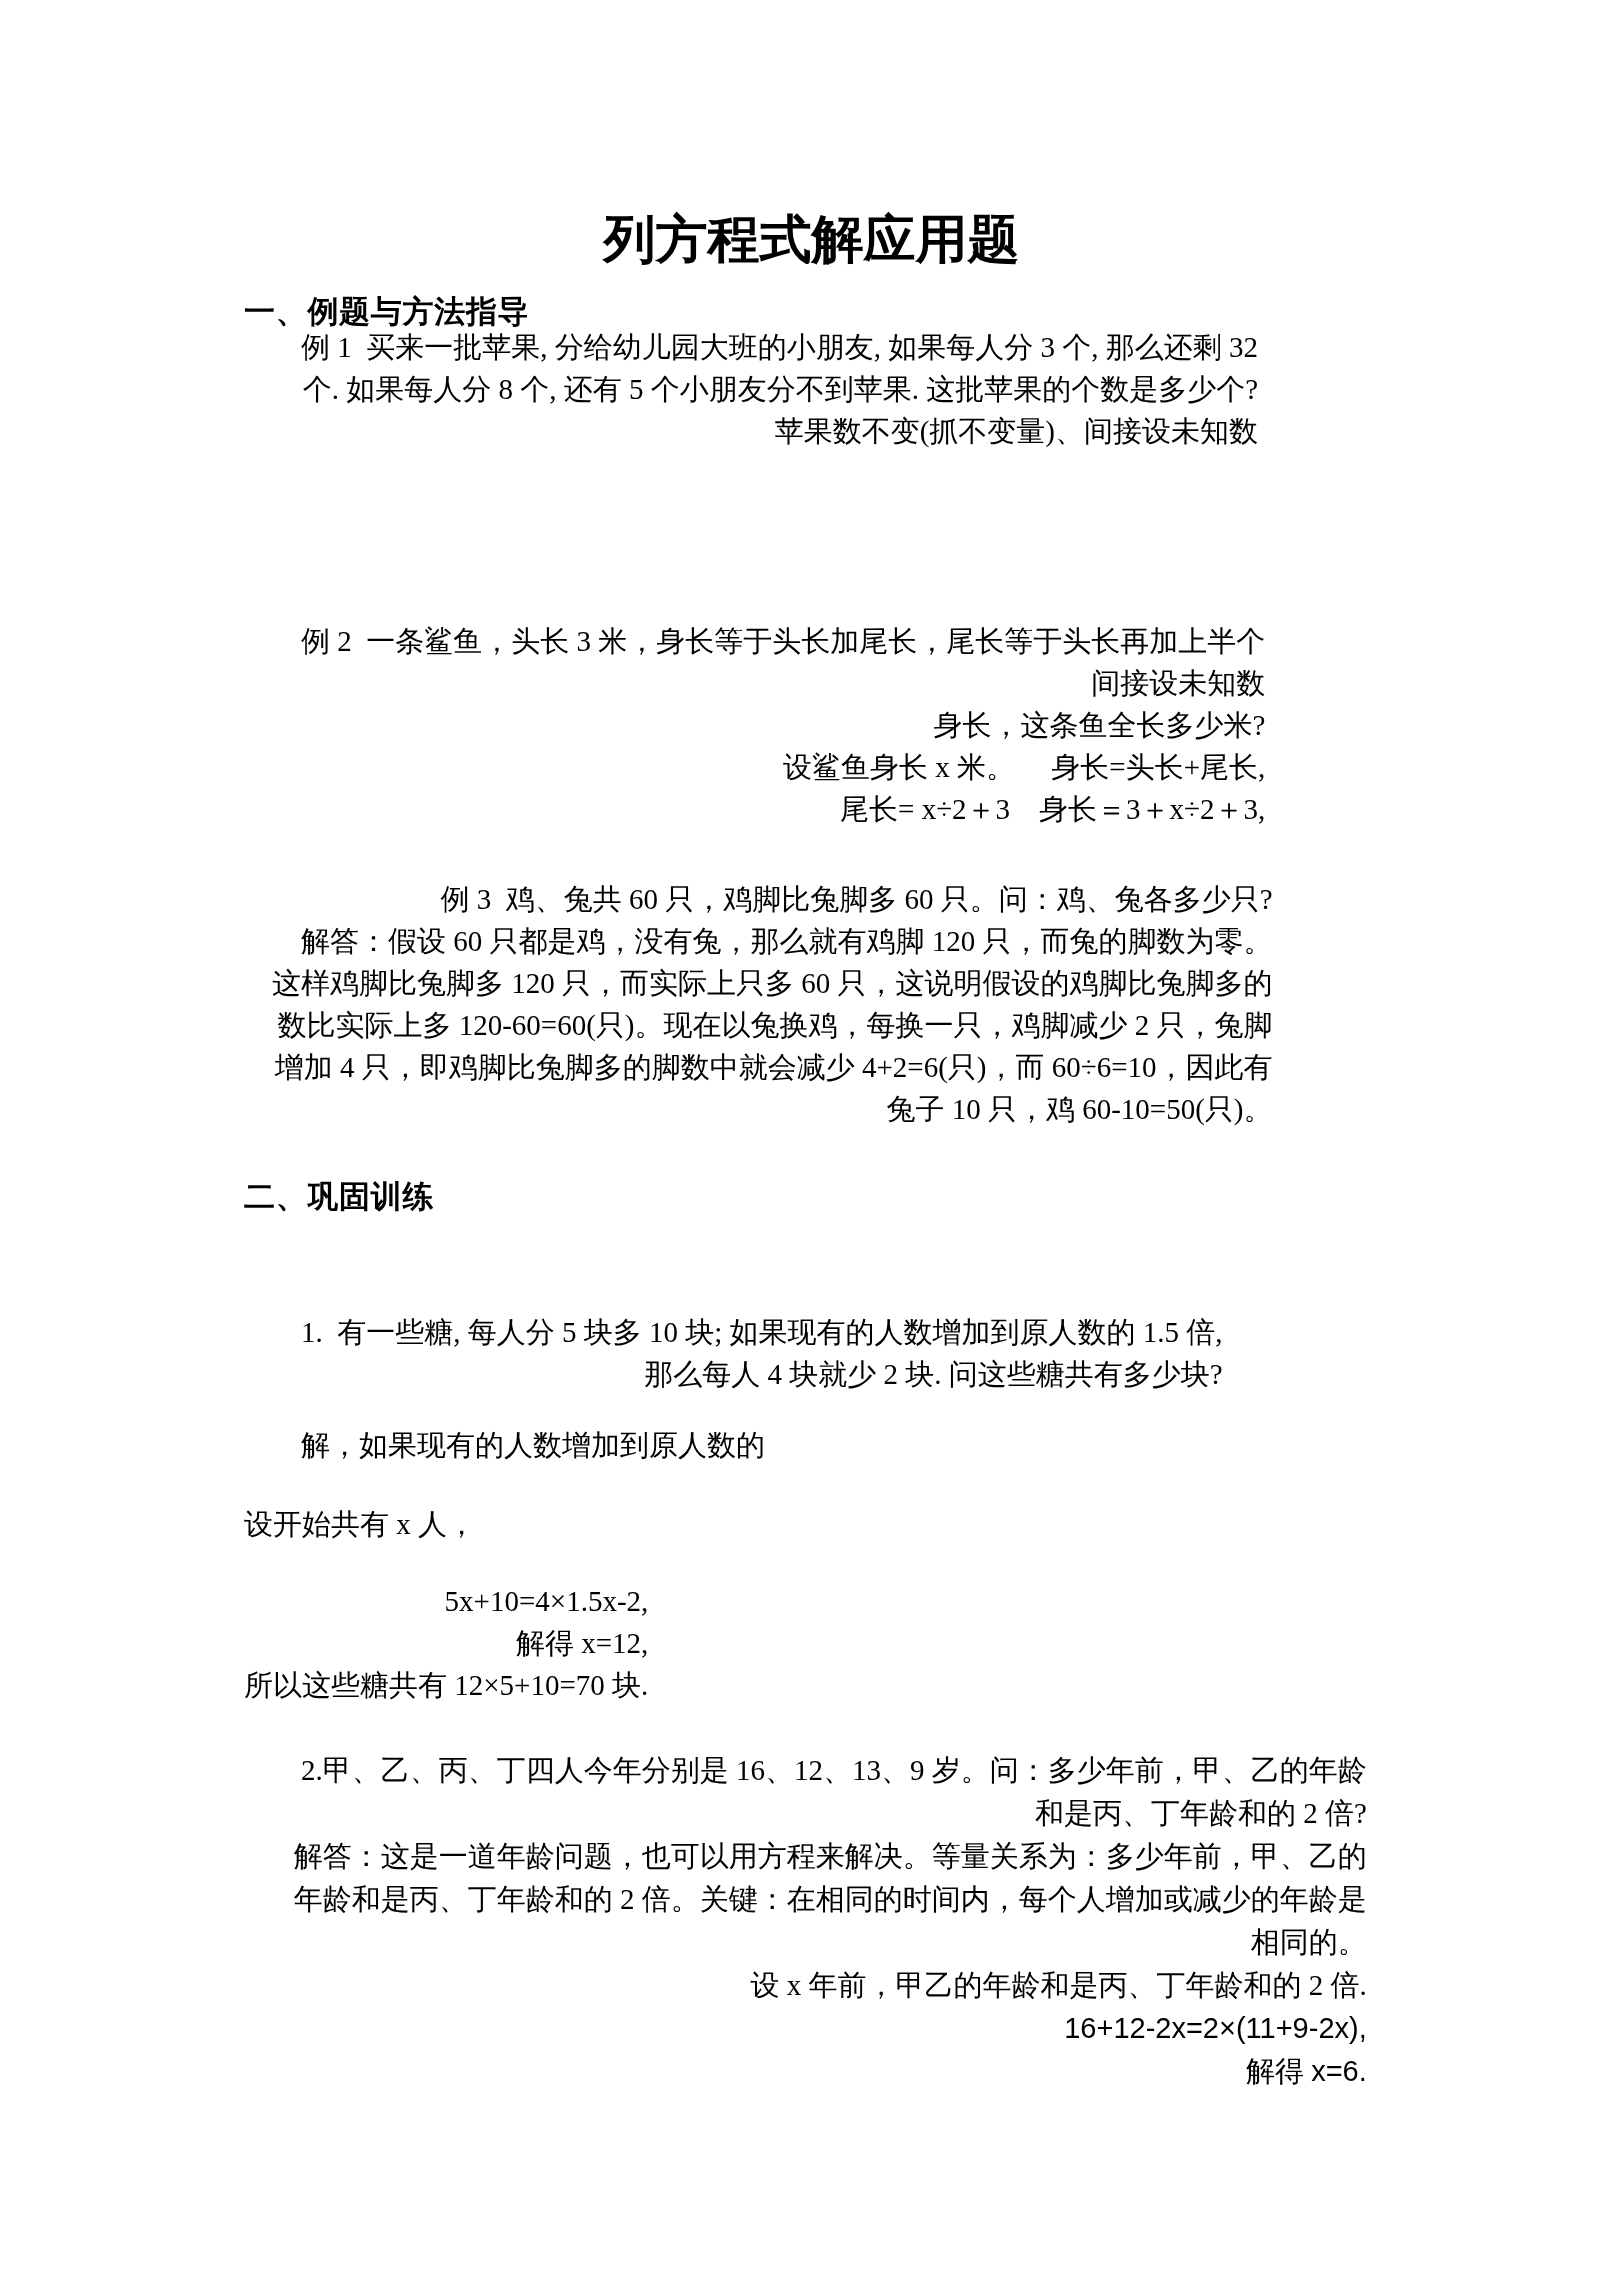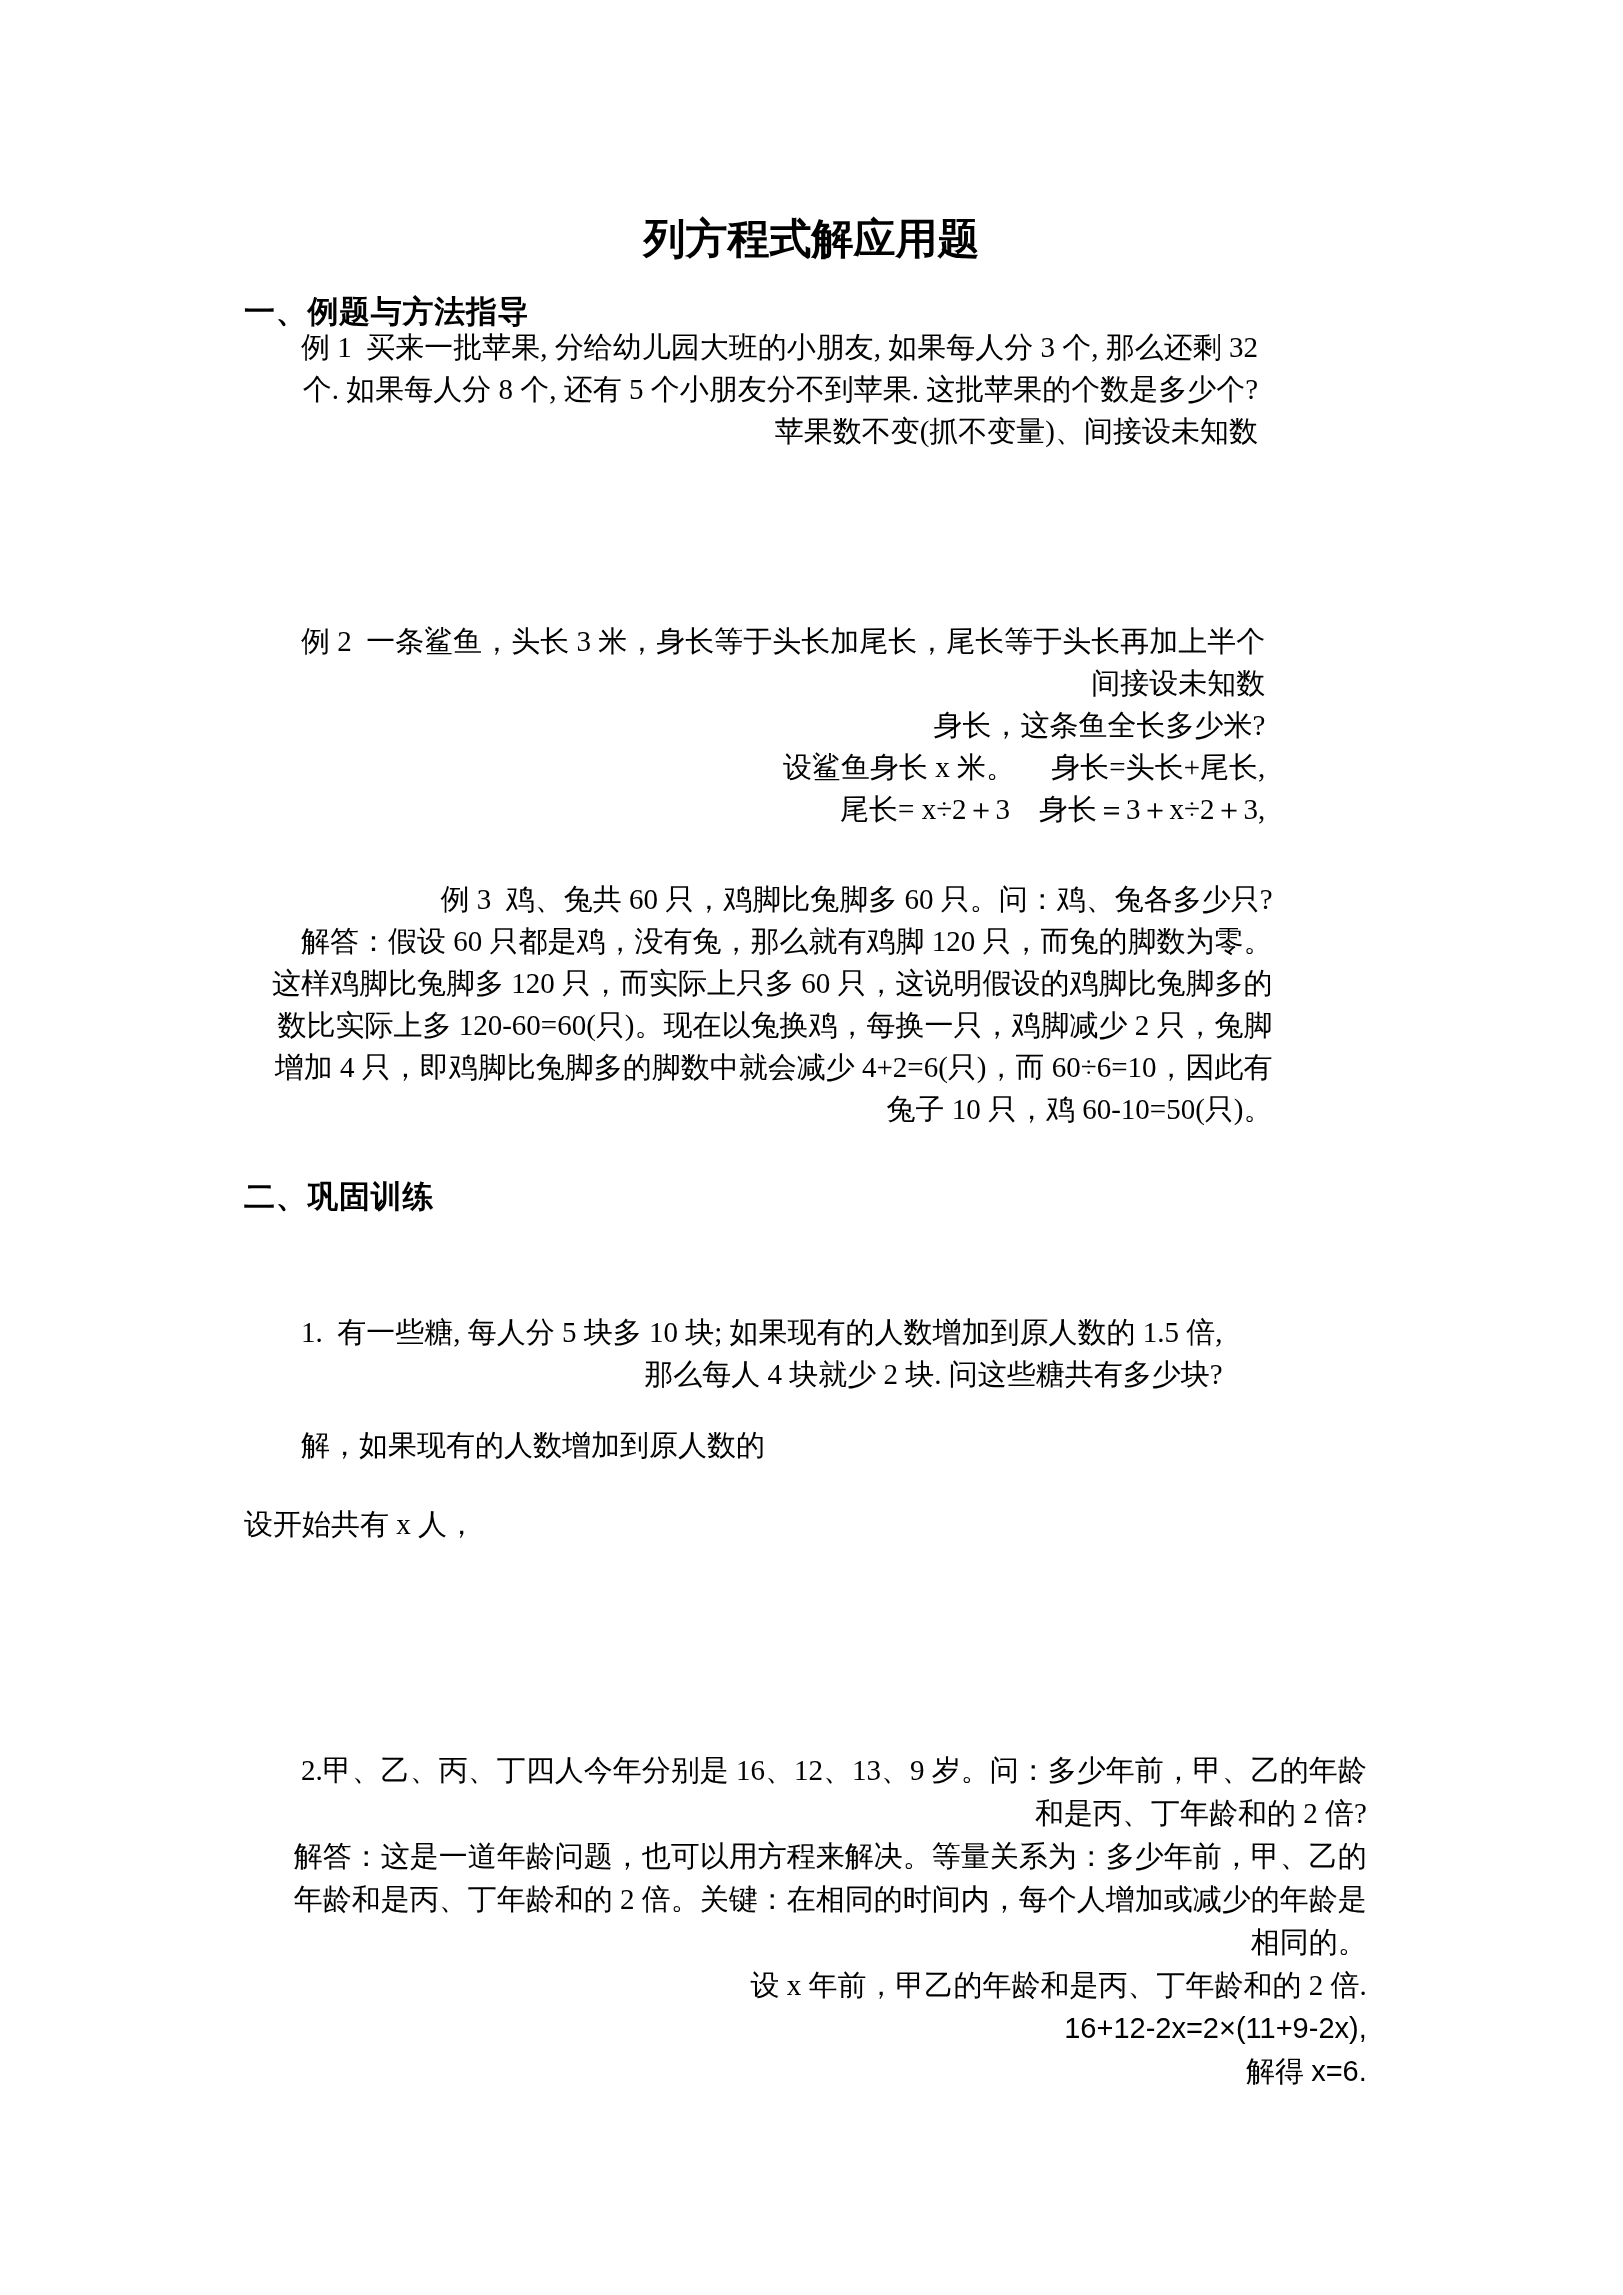--- a/index.html
+++ b/index.html
@@ -17,21 +17,21 @@
     overflow: hidden;
   }
   .doc-title {
     position: absolute;
     top: 214px;
     left: 0;
     width: 1623px;
     text-align: center;
     font-family: "Liberation Sans", "DejaVu Sans", sans-serif;
     font-weight: bold;
-    font-size: 42px;
+    font-size: 52px;
     line-height: 50px;
     white-space: pre;
   }
   .heading {
     position: absolute;
     left: 244px;
     font-weight: bold;
     font-size: 31px;
     line-height: 40px;
     letter-spacing: 0.7px;
@@ -97,20 +97,25 @@
   </div>
 
   <div class="block" style="top:1424px">
     <div class="line indent">解，如果现有的人数增加到原人数的</div>
   </div>
 
   <div class="block" style="top:1503px">
     <div class="line">设开始共有 x 人，</div>
   </div>
 
+  <div class="block" style="top:1580px">
+    <div class="line">5x+10=4×1.5x-2,</div>
+    <div class="line">解得 x=12,</div>
+    <div class="line">所以这些糖共有 12×5+10=70 块.</div>
+  </div>
 
   <div class="block lh63" style="top:1749px">
     <div class="line indent">2.甲、乙、丙、丁四人今年分别是 16、12、13、9 岁。问：多少年前，甲、乙的年龄</div>
     <div class="line">和是丙、丁年龄和的 2 倍?</div>
     <div class="line">解答：这是一道年龄问题，也可以用方程来解决。等量关系为：多少年前，甲、乙的</div>
     <div class="line">年龄和是丙、丁年龄和的 2 倍。关键：在相同的时间内，每个人增加或减少的年龄是</div>
     <div class="line">相同的。</div>
     <div class="line">设 x 年前，甲乙的年龄和是丙、丁年龄和的 2 倍.</div>
     <div class="line sans">16+12-2x=2×(11+9-2x),</div>
     <div class="line"><span>解得 </span><span class="sans">x=6.</span></div>

